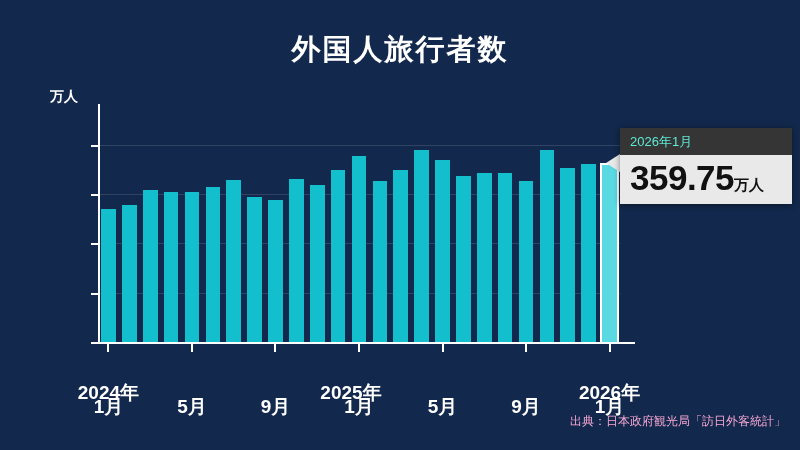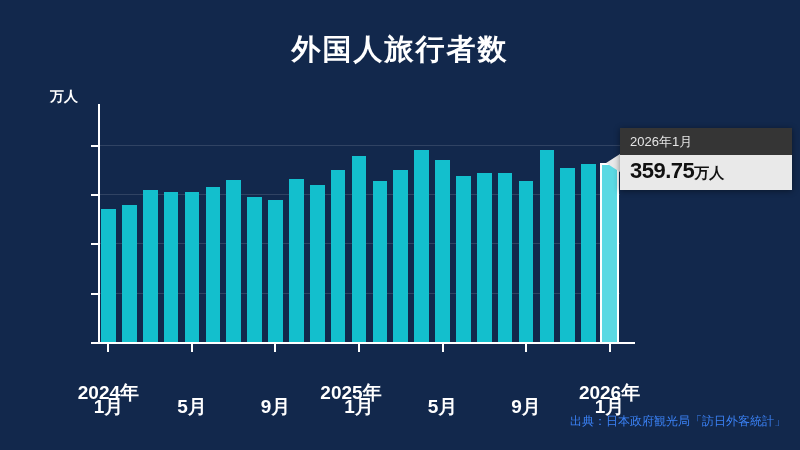--- a/index.html
+++ b/index.html
@@ -123,32 +123,32 @@
 
   
   #tooltip {
     position: absolute;
     left: 620px; top: 128px;
     width: 172px;
     filter: drop-shadow(0 1px 3px rgba(0,0,0,0.45));
   }
   #tooltip-header {
     background: #353535;
-    color: #e5e5e5;
+    color: #5eead4;
     font-size: 13px;
     padding: 5px 0 4px 10px;
   }
   #tooltip-body {
     background: #e9e9e9;
     color: #111111;
     padding: 3px 0 6px 10px;
     white-space: nowrap;
   }
   #tooltip-value {
-    font-size: 22px;
+    font-size: 35px;
     font-weight: bold;
     letter-spacing: -0.5px;
   }
   #tooltip-unit {
     font-size: 15px;
     font-weight: bold;
   }
   #tooltip-arrow {
     position: absolute;
     left: 606px; top: 154px;
@@ -156,21 +156,21 @@
     border-top: 9px solid transparent;
     border-bottom: 9px solid transparent;
     border-right: 14px solid #e9e9e9;
   }
 
   
   #source {
     position: absolute;
     right: 14px; bottom: 20px;
     font-size: 12px;
-    color: #3b82f6;
+    color: #f9a8d4;
   }
 </style>
 </head>
 <body>
 
 <div id="root">
 
 
   <div id="chart-title">外国人旅行者数</div>
 

